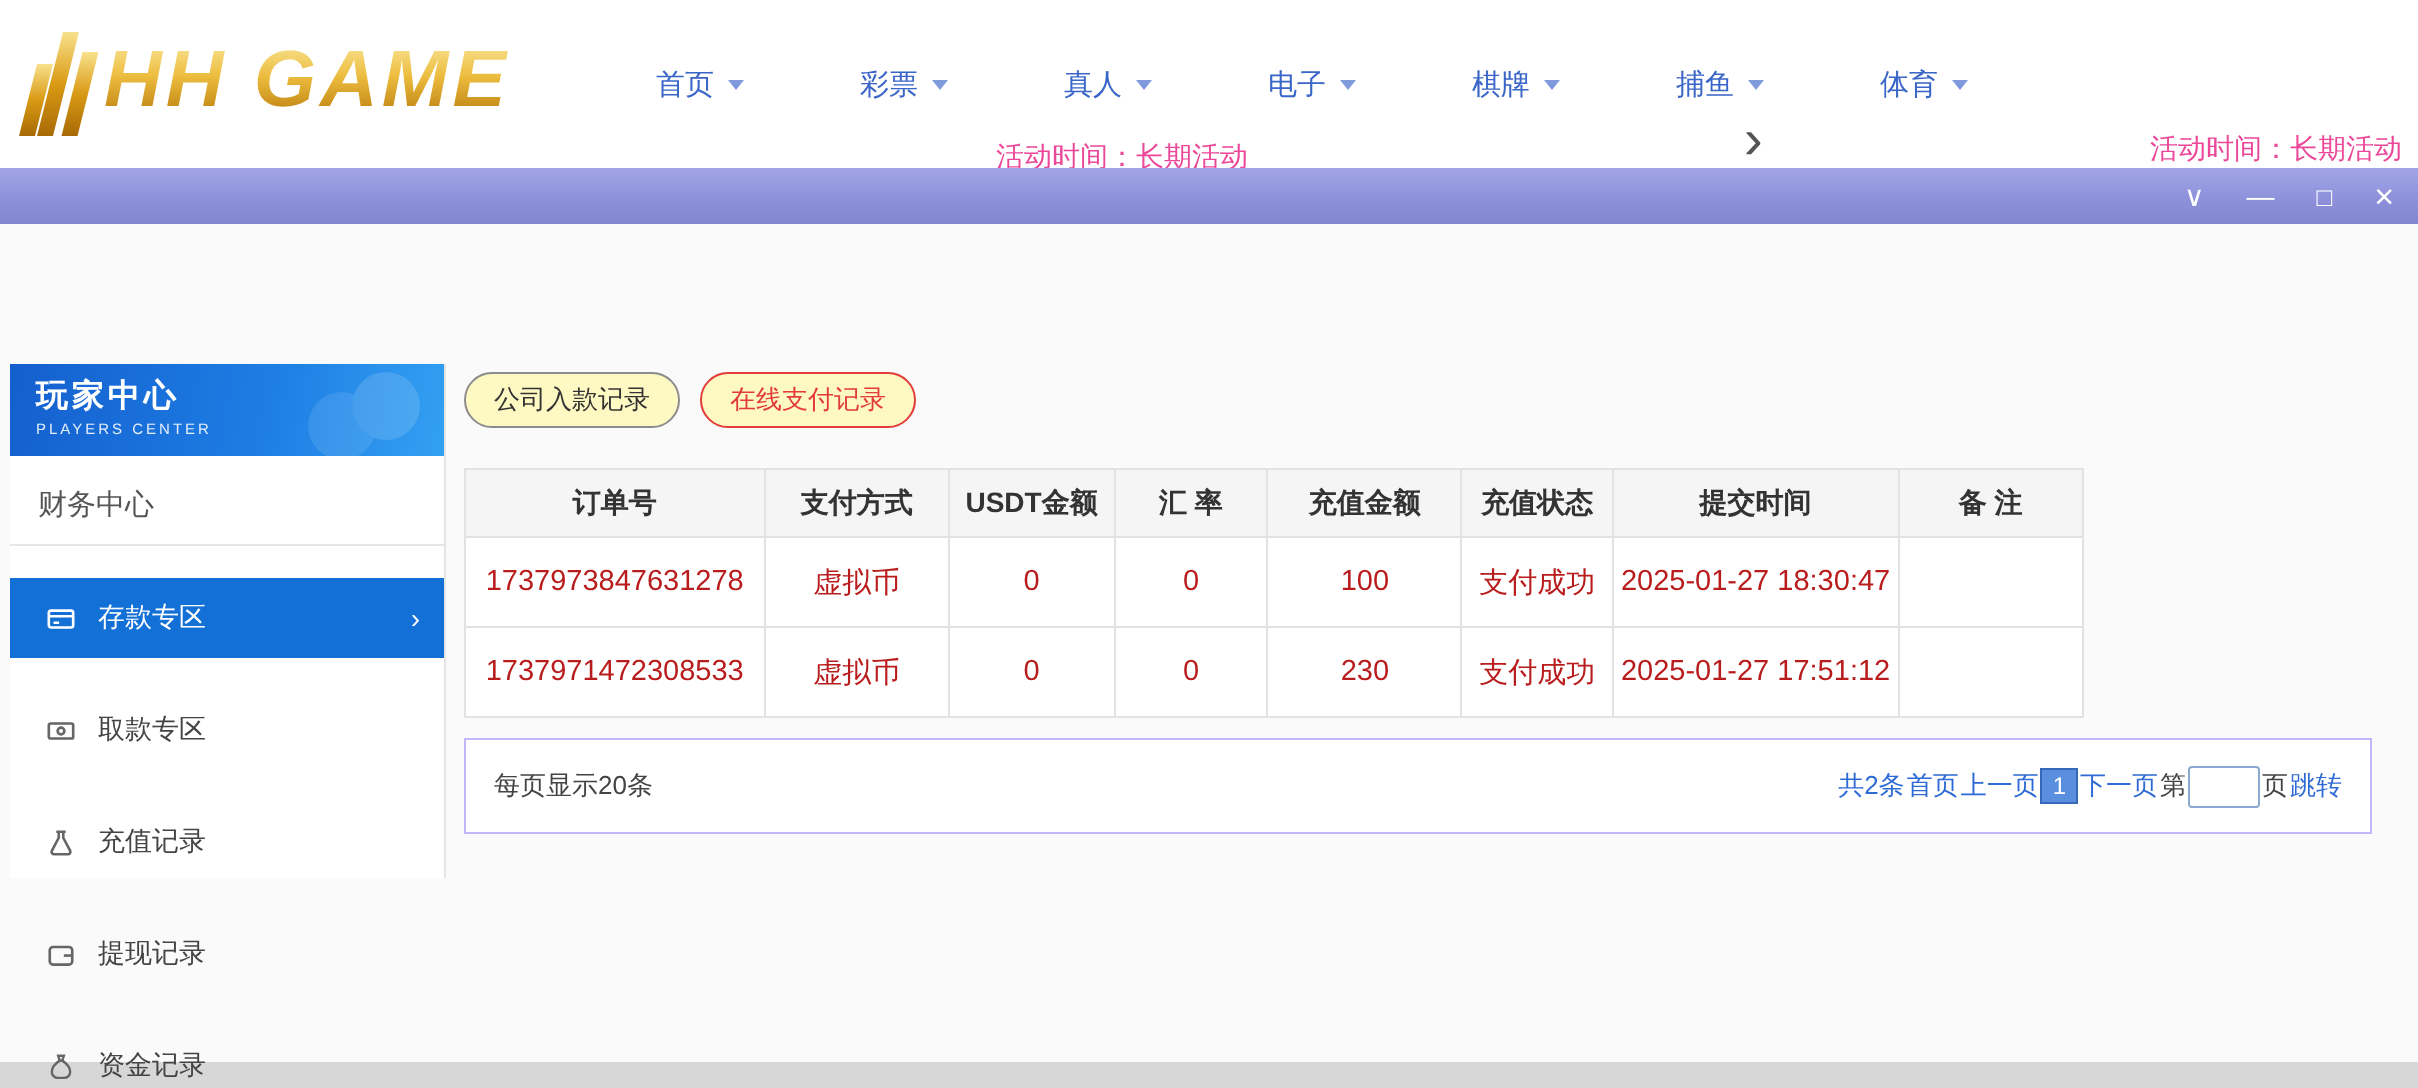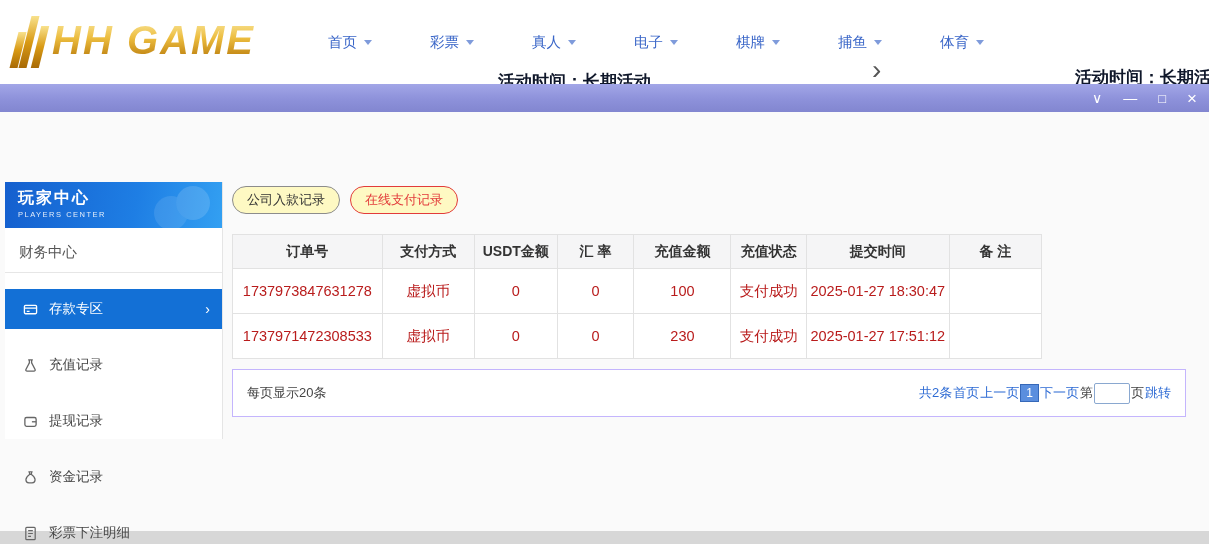--- a/index.html
+++ b/index.html
@@ -17,21 +17,21 @@
   .logo-bars i:nth-child(3){height:42px;}
   .logo-text{font-size:40px;font-weight:bold;font-style:italic;letter-spacing:2px;
              background:linear-gradient(180deg,#fbeaa2 0%,#ecbc3e 45%,#b17104 100%);
              -webkit-background-clip:text;background-clip:text;color:transparent;}
   .mainnav{position:absolute;left:328px;top:0;height:84px;display:flex;align-items:center;gap:58px;}
   .nav-item{display:flex;align-items:center;gap:7px;color:#3a66c8;font-size:14.5px;cursor:pointer;text-decoration:none;}
   .caret{display:inline-block;width:0;height:0;border-left:4px solid transparent;border-right:4px solid transparent;
          border-top:5px solid currentColor;opacity:.65;}
 
   
-  .peek{position:absolute;z-index:3;color:#0f172a;font-size:17px;font-weight:bold;white-space:nowrap;}
+  .peek{position:absolute;z-index:3;color:#ec4899;font-size:14px;font-weight:normal;white-space:nowrap;}
   .peek-left{left:498px;top:70px;}
   .peek-right{left:1075px;top:66px;}
   .peek-arrow{left:872px;top:54px;font-size:28px;color:#555;font-weight:normal;}
 
   
   .titlebar{position:absolute;left:0;top:84px;width:1209px;height:28px;z-index:5;
             background:linear-gradient(180deg,#a2a6e7 0%,#8d91da 55%,#8286d0 100%);}
   .win-controls{position:absolute;right:12px;top:0;height:28px;display:flex;align-items:center;gap:21px;
                 color:#fff;font-size:14px;}
   .win-controls span{cursor:pointer;line-height:1;}
@@ -166,20 +166,29 @@
         <span class="mi-icon">
           <svg width="15" height="15" viewBox="0 0 16 16" fill="none" stroke="currentColor" stroke-width="1.4">
             <rect x="1.5" y="3.5" width="13" height="9" rx="1.2"></rect>
               <path d="M1.5 6.5h13M4 10h3"></path>
             </svg>
           </span>
         <span class="mi-label">存款专区</span>
         <span class="mi-arrow">›</span>
       </div>
 
+      <div class="menu-item">
+        <span class="mi-icon">
+          <svg width="15" height="15" viewBox="0 0 16 16" fill="none" stroke="currentColor" stroke-width="1.4">
+            <rect x="1.5" y="4" width="13" height="8" rx="1"></rect>
+              <circle cx="8" cy="8" r="1.8"></circle>
+            </svg>
+          </span>
+        <span class="mi-label">取款专区</span>
+      </div>
 
       <div class="menu-item">
         <span class="mi-icon">
           <svg width="15" height="15" viewBox="0 0 16 16" fill="none" stroke="currentColor" stroke-width="1.4">
             <path d="M5.5 2h5M6.8 2v3.2L3.1 12.2c-.4 1 .3 1.8 1.2 1.8h7.4c.9 0 1.6-.8 1.2-1.8L9.2 5.2V2"></path>
             </svg>
           </span>
         <span class="mi-label">充值记录</span>
       </div>
 

